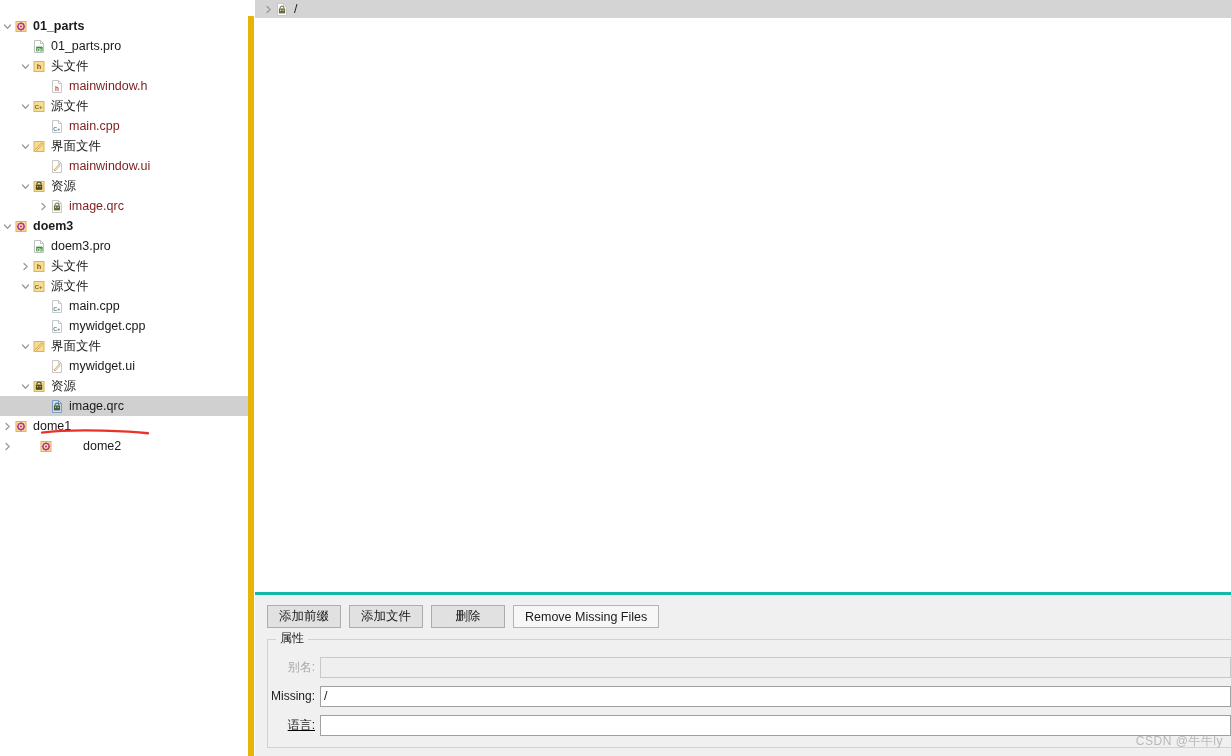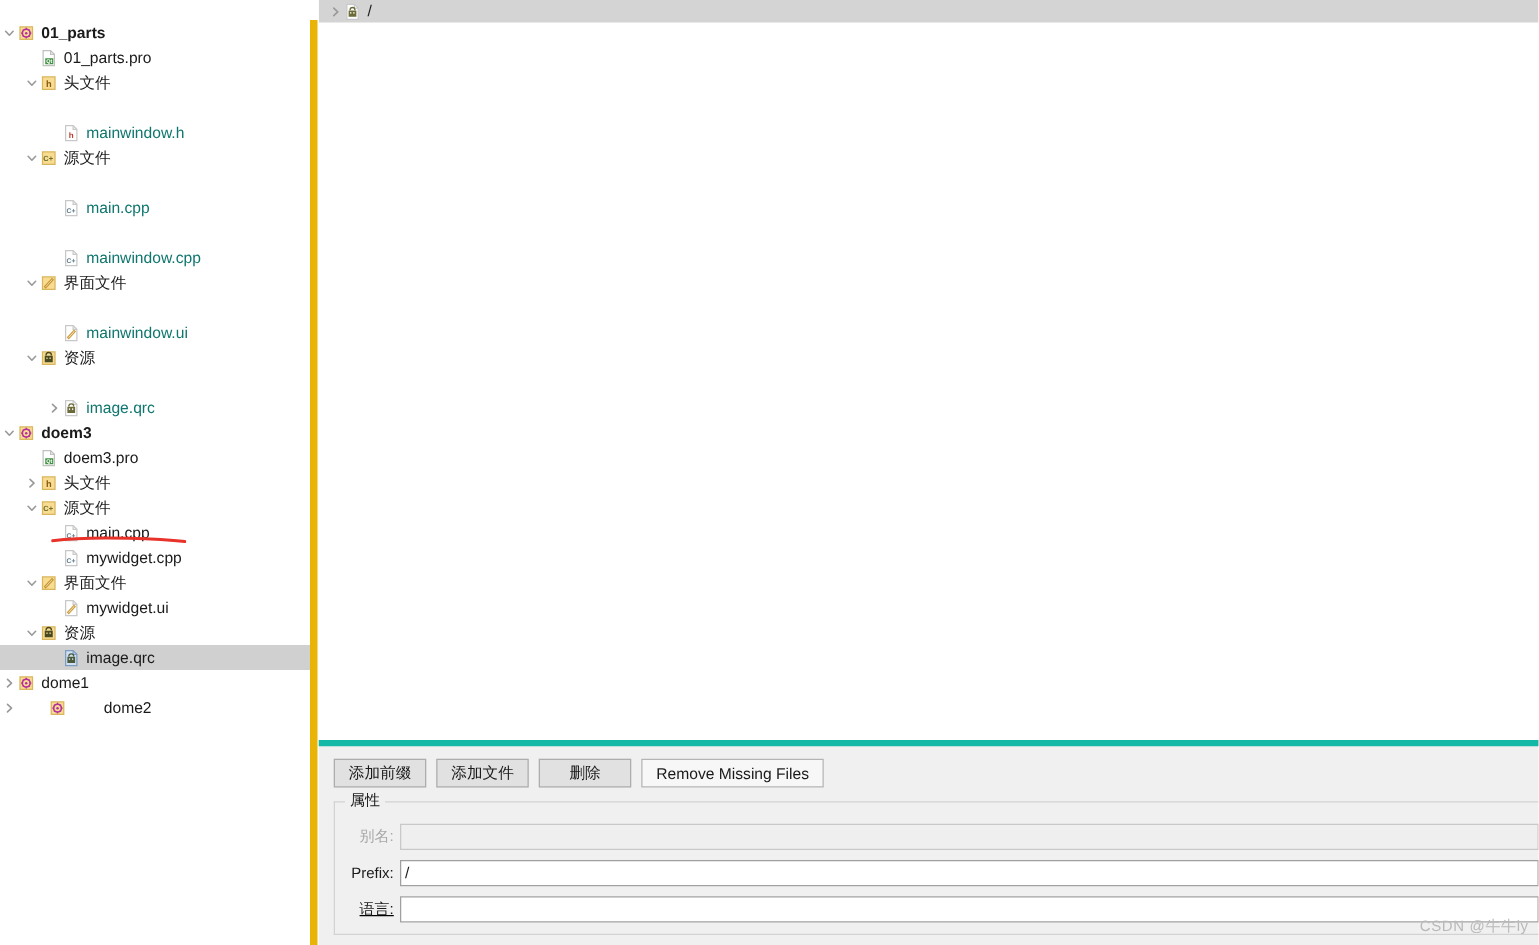--- a/index.html
+++ b/index.html
@@ -31,21 +31,21 @@
     position: relative;
     height: 20px;
     display: flex;
     align-items: center;
     font-size: 12.5px;
     color: #1a1a1a;
     white-space: nowrap;
   }
   .tree-row.selected { background: #d0d0d0; }
   .tree-row.bold { font-weight: bold; }
-  .tree-row.dim { color: #0f766e; margin-top: 20px; }
+  .tree-row.dim { color: #7f1d1d; }
 
   .chev {
     width: 14px;
     min-width: 14px;
     text-align: center;
     font-size: 10px;
     color: #9a9a9a;
     line-height: 1;
   }
   .chev.hidden { visibility: hidden; }
@@ -98,21 +98,21 @@
   .qrc-row .chev { color: #8e8e8e; }
 
   
   #bottom {
     position: absolute;
     left: 0;
     top: 592px;
     right: 0;
     height: 164px;
     background: #f0f0f0;
-    border-top: 5px solid #14b8a6;
+    border-top: 3px solid #14b8a6;
     box-sizing: border-box;
   }
   #btn-row {
     position: absolute;
     left: 12px;
     top: 10px;
     display: flex;
     gap: 8px;
   }
   .btn {
@@ -279,31 +279,20 @@
           <span class="chev hidden"></span>
           <span class="ic">
             <svg width="14" height="15" viewBox="0 0 14 15">
               <path d="M2.5,1.5 L8.5,1.5 L11.5,4.5 L11.5,13.5 L2.5,13.5 Z" fill="#ffffff" stroke="#c8c8c8" stroke-width="1"></path>
               <path d="M8.5,1.5 L8.5,4.5 L11.5,4.5" fill="none" stroke="#c8c8c8" stroke-width="1"></path>
               <text x="6.8" y="11.6" fill="#5a7a8a" font-size="5.4" font-family="Liberation Sans, sans-serif" text-anchor="middle" font-weight="bold">C+</text>
             </svg>
           </span>
           <span class="label">main.cpp</span>
         </div>
-        <div class="tree-row dim" style="padding-left: 36px;">
-          <span class="chev hidden"></span>
-          <span class="ic">
-            <svg width="14" height="15" viewBox="0 0 14 15">
-              <path d="M2.5,1.5 L8.5,1.5 L11.5,4.5 L11.5,13.5 L2.5,13.5 Z" fill="#ffffff" stroke="#c8c8c8" stroke-width="1"></path>
-              <path d="M8.5,1.5 L8.5,4.5 L11.5,4.5" fill="none" stroke="#c8c8c8" stroke-width="1"></path>
-              <text x="6.8" y="11.6" fill="#5a7a8a" font-size="5.4" font-family="Liberation Sans, sans-serif" text-anchor="middle" font-weight="bold">C+</text>
-            </svg>
-          </span>
-          <span class="label">mainwindow.cpp</span>
-        </div>
         <div class="tree-row" style="padding-left: 18px;">
           <span class="chev">
             <svg width="9" height="9" viewBox="0 0 9 9">
               <path d="M1.5,3 L4.5,6.2 L7.5,3" fill="none" stroke="#9a9a9a" stroke-width="1.3" stroke-linecap="round" stroke-linejoin="round"></path>
             </svg>
           </span>
           <span class="ic">
             <svg width="14" height="15" viewBox="0 0 14 15">
               <rect x="2" y="2.5" width="10" height="10" fill="#f7dc92" stroke="#d9b55c" stroke-width="1"></rect>
               <path d="M3.6,10.4 L9.6,3.8 L10.6,4.8 L4.6,11.4 Z" fill="#ffffff" stroke="#c8952c" stroke-width="0.9"></path>
@@ -563,21 +552,21 @@
         </div>
 
       <div id="groupbox">
         <div id="group-title">属性</div>
         <div id="fields-container">
             <div class="field-row" style="top: 16px;">
               <div class="field-label disabled">别名:</div>
               <div class="field-input disabled"></div>
             </div>
             <div class="field-row" style="top: 45px;">
-              <div class="field-label">Prefix:</div>
+              <div class="field-label">Missing:</div>
               <div class="field-input">/</div>
             </div>
             <div class="field-row" style="top: 74px; text-decoration: underline;">
               <div class="field-label">语言:</div>
               <div class="field-input"></div>
             </div>
           </div>
       </div>
 
     </div>

